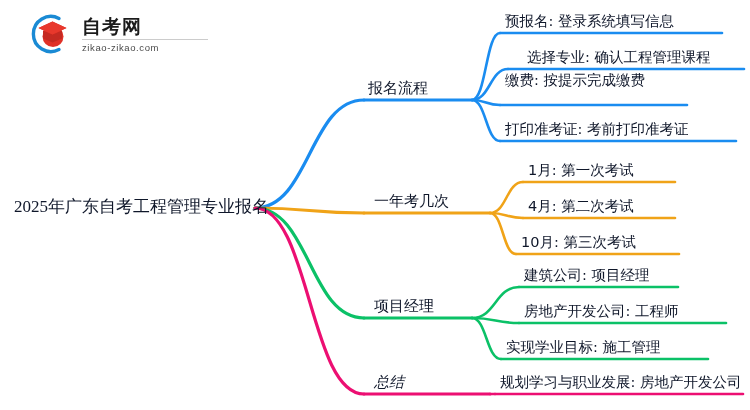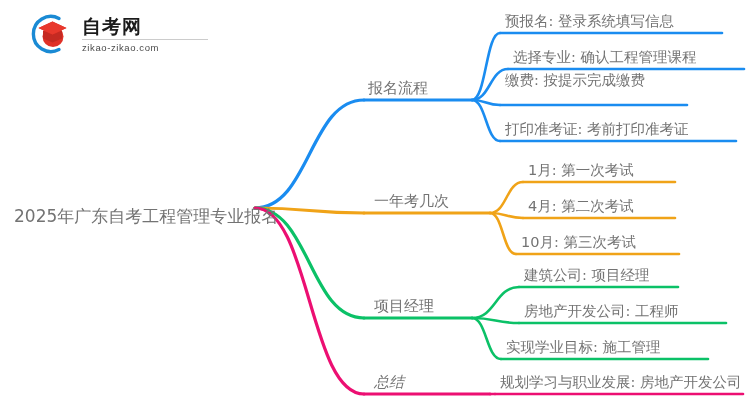--- a/index.html
+++ b/index.html
@@ -67,21 +67,21 @@
   #map {
     position: absolute;
     left: 0;
     top: 0;
     width: 750px;
     height: 410px;
   }
   .node-label {
     position: absolute;
     font-family: "DejaVu Sans", "Liberation Sans", sans-serif;
-    color: #737373;
+    color: #0f172a;
     white-space: nowrap;
     line-height: 1;
   }
   .root-label {
     font-size: 17px;
     letter-spacing: 0px;
   }
   .branch-label {
     font-size: 15px;
   }
@@ -137,23 +137,23 @@
       <path d="M 472 318 C 495.5 318, 495.5 323, 519 323" fill="none" stroke="#0bc167" stroke-width="2.6" stroke-linecap="round"></path>
       <path d="M 519 323 L 726 323" fill="none" stroke="#0bc167" stroke-width="2.6" stroke-linecap="round"></path>
       <path d="M 472 318 C 486.5 318, 486.5 359, 501 359" fill="none" stroke="#0bc167" stroke-width="2.6" stroke-linecap="round"></path>
       <path d="M 501 359 L 708 359" fill="none" stroke="#0bc167" stroke-width="2.6" stroke-linecap="round"></path>
       <path d="M 255 208 C 309.5 208, 309.5 394, 364 394" fill="none" stroke="#ec0f72" stroke-width="3.2" stroke-linecap="round"></path>
       <path d="M 364 394 L 490 394" fill="none" stroke="#ec0f72" stroke-width="3.2" stroke-linecap="round"></path>
       <path d="M 490 394 C 492.5 394, 492.5 394, 495 394" fill="none" stroke="#ec0f72" stroke-width="2.6" stroke-linecap="round"></path>
       <path d="M 495 394 L 743 394" fill="none" stroke="#ec0f72" stroke-width="2.6" stroke-linecap="round"></path>
     </svg>
   <div id="labels">
-      <div class="node-label root-label" style="left: 14px; top: 208px;">2025年广东自考工程管理专业报名</div>
+      <div class="node-label root-label" style="left: 14px; top: 198px; font-family: Liberation Serif, serif;">2025年广东自考工程管理专业报名</div>
       <div class="node-label leaf-label" style="left: 505px; top: 14px;">预报名: 登录系统填写信息</div>
-      <div class="node-label leaf-label" style="left: 513px; top: 50px;">选择专业: 确认工程管理课程</div>
+      <div class="node-label leaf-label" style="left: 527px; top: 50px;">选择专业: 确认工程管理课程</div>
       <div class="node-label leaf-label" style="left: 505px; top: 73px;">缴费: 按提示完成缴费</div>
       <div class="node-label leaf-label" style="left: 505px; top: 122px;">打印准考证: 考前打印准考证</div>
       <div class="node-label branch-label" style="left: 368px; top: 81px; text-align: right;">报名流程</div>
       <div class="node-label leaf-label" style="left: 528px; top: 163px;">1月: 第一次考试</div>
       <div class="node-label leaf-label" style="left: 528px; top: 199px;">4月: 第二次考试</div>
       <div class="node-label leaf-label" style="left: 521px; top: 235px;">10月: 第三次考试</div>
       <div class="node-label branch-label" style="left: 374px; top: 194px;">一年考几次</div>
       <div class="node-label leaf-label" style="left: 524px; top: 268px;">建筑公司: 项目经理</div>
       <div class="node-label leaf-label" style="left: 524px; top: 304px;">房地产开发公司: 工程师</div>
       <div class="node-label leaf-label" style="left: 506px; top: 340px;">实现学业目标: 施工管理</div>

